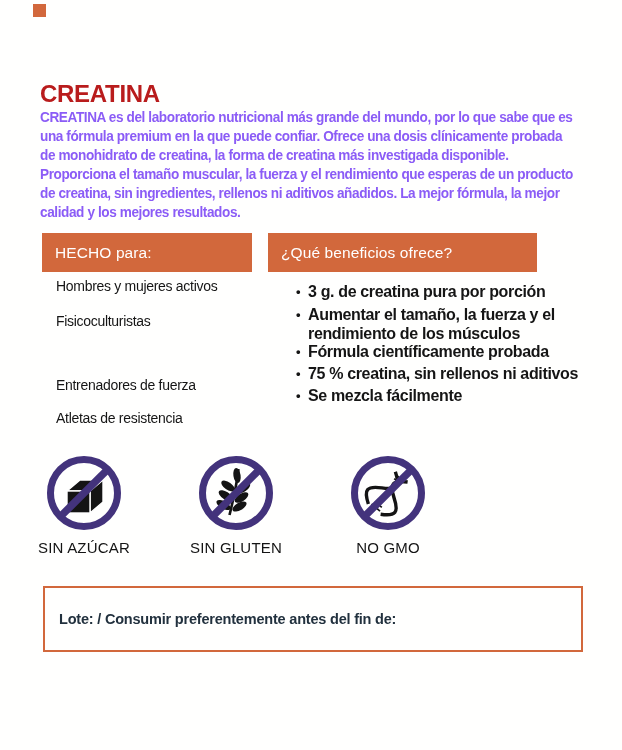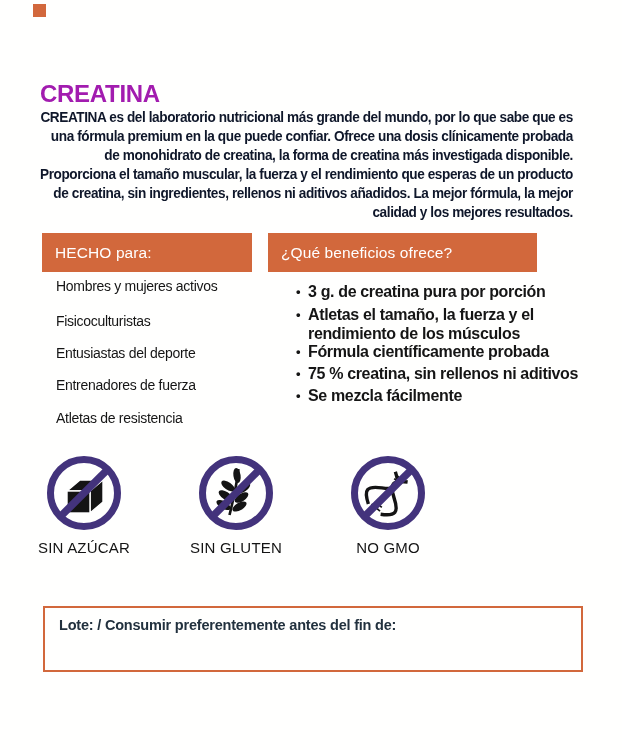--- a/index.html
+++ b/index.html
@@ -2,23 +2,23 @@
 <html><head>
 <meta charset="utf-8">
 <style>
   html,body{margin:0;padding:0;background:#fff;}
   .page{position:relative;width:622px;height:750px;background:#fffffe;
         font-family:"Liberation Sans",sans-serif;overflow:hidden;}
 
   .brand-square{position:absolute;left:33px;top:4px;width:13px;height:13px;background:#d2683c;}
 
   .title{position:absolute;left:40px;top:80px;font-size:24px;font-weight:bold;
-         color:#a21caf;letter-spacing:-0.3px;white-space:nowrap;}
+         color:#b91c1c;letter-spacing:-0.3px;white-space:nowrap;}
 
-  .intro{position:absolute;left:40px;top:108px;color:#0f172a;text-align:right;}
+  .intro{position:absolute;left:40px;top:108px;color:#8b5cf6;}
   .intro .pline{white-space:nowrap;font-size:14.8px;font-weight:bold;line-height:19px;
                 letter-spacing:-0.45px;transform:scaleX(0.92);transform-origin:0 50%;}
 
   .bar{position:absolute;top:233px;height:39px;background:#d2683c;box-sizing:border-box;
        color:#ffffff;font-weight:normal;font-size:15.5px;line-height:39px;padding-left:13px;
        letter-spacing:0.1px;white-space:nowrap;}
   .bar-left{left:42px;width:210px;}
   .bar-right{left:268px;width:269px;}
 
   .mf-item{position:absolute;left:56px;font-size:14px;font-weight:normal;color:#151515;
@@ -27,22 +27,22 @@
   .benefit{position:absolute;left:296px;display:flex;color:#151515;}
   .benefit .dot{width:12px;font-size:13px;font-weight:bold;line-height:19px;}
   .benefit .btxt .bl{font-size:16px;font-weight:bold;line-height:19px;
                      letter-spacing:-0.35px;white-space:nowrap;}
 
   .badge{position:absolute;top:455px;width:140px;text-align:center;}
   .badge svg{display:block;margin:0 auto;}
   .badge-label{margin-top:8px;font-size:15px;font-weight:normal;color:#141414;
                letter-spacing:0.2px;white-space:nowrap;}
 
-  .lot-box{position:absolute;left:43px;top:606px;width:540px;height:66px;
-           border:2px solid #d2683c;box-sizing:border-box;padding:9px 14px;}
+  .lot-box{position:absolute;left:43px;top:586px;width:540px;height:66px;
+           border:2px solid #d2683c;box-sizing:border-box;padding:23px 14px;}
   .lot-label{font-size:14.5px;font-weight:bold;color:#22313e;letter-spacing:-0.2px;}
 </style>
 </head>
 <body>
 
 <div class="page">
 
   <div class="brand-square"></div>
 
   <div class="title">CREATINA</div>
@@ -54,34 +54,33 @@
     <div class="pline">Proporciona el tamaño muscular, la fuerza y el rendimiento que esperas de un producto</div>
     <div class="pline">de creatina, sin ingredientes, rellenos ni aditivos añadidos. La mejor fórmula, la mejor</div>
     <div class="pline">calidad y los mejores resultados.</div>
   </div>
 
   <div class="bar bar-left">HECHO para:</div>
   <div class="bar bar-right">¿Qué beneficios ofrece?</div>
 
   <div class="mf-item" style="top:278px">Hombres y mujeres activos</div>
   <div class="mf-item" style="top:313px">Fisicoculturistas</div>
-  <div class="mf-item" style="top:345px">Entusiastas del deporte</div>
   <div class="mf-item" style="top:377px">Entrenadores de fuerza</div>
   <div class="mf-item" style="top:410px">Atletas de resistencia</div>
 
   <div class="benefit" style="top:282px">
     <span class="dot">•</span>
     <div class="btxt">
         <div class="bl">3 g. de creatina pura por porción</div>
       </div>
   </div>
   <div class="benefit" style="top:305px">
     <span class="dot">•</span>
     <div class="btxt">
-      <div class="bl">Atletas el tamaño, la fuerza y el</div>
+      <div class="bl">Aumentar el tamaño, la fuerza y el</div>
       <div class="bl">rendimiento de los músculos</div>
     </div>
   </div>
   <div class="benefit" style="top:342px">
     <span class="dot">•</span>
     <div class="btxt">
         <div class="bl">Fórmula científicamente probada</div>
       </div>
   </div>
   <div class="benefit" style="top:364px">

